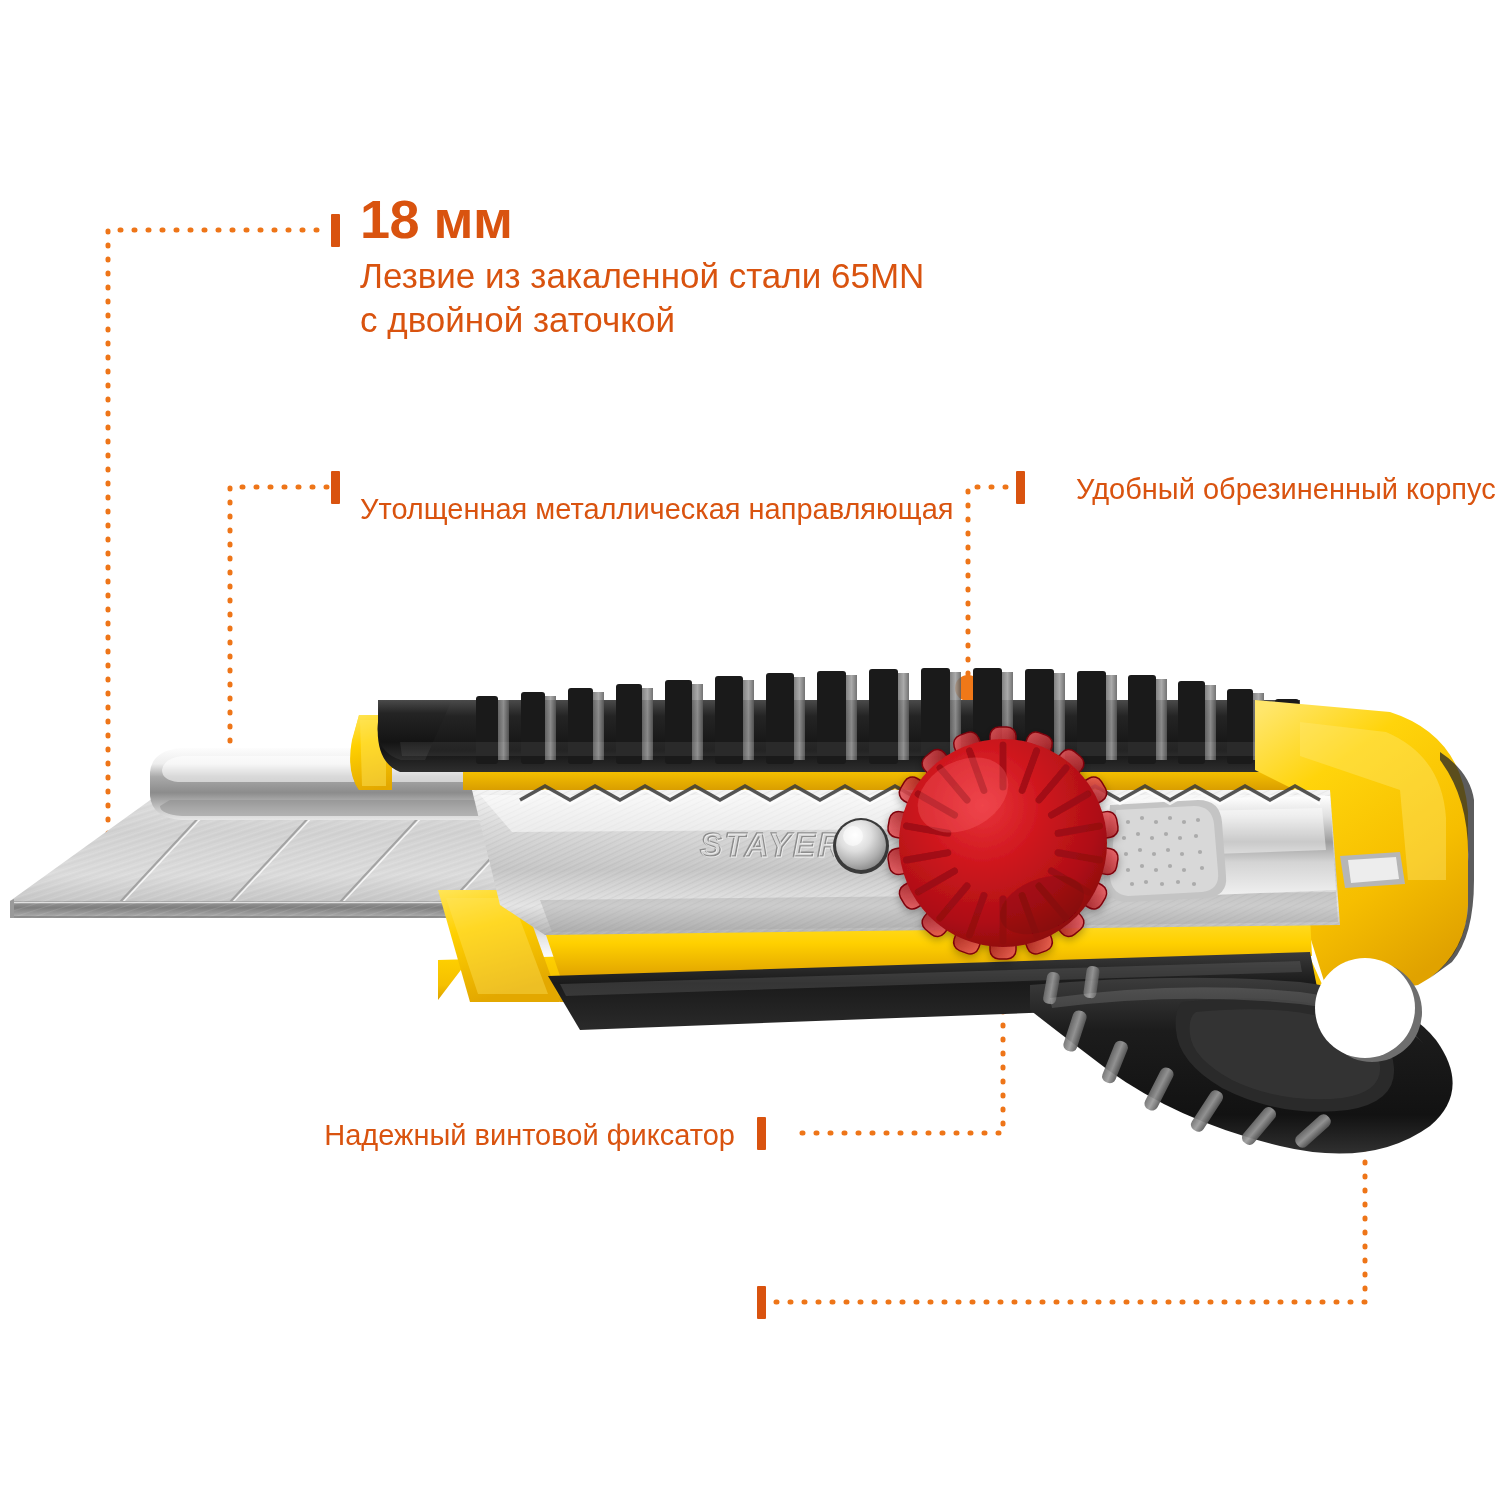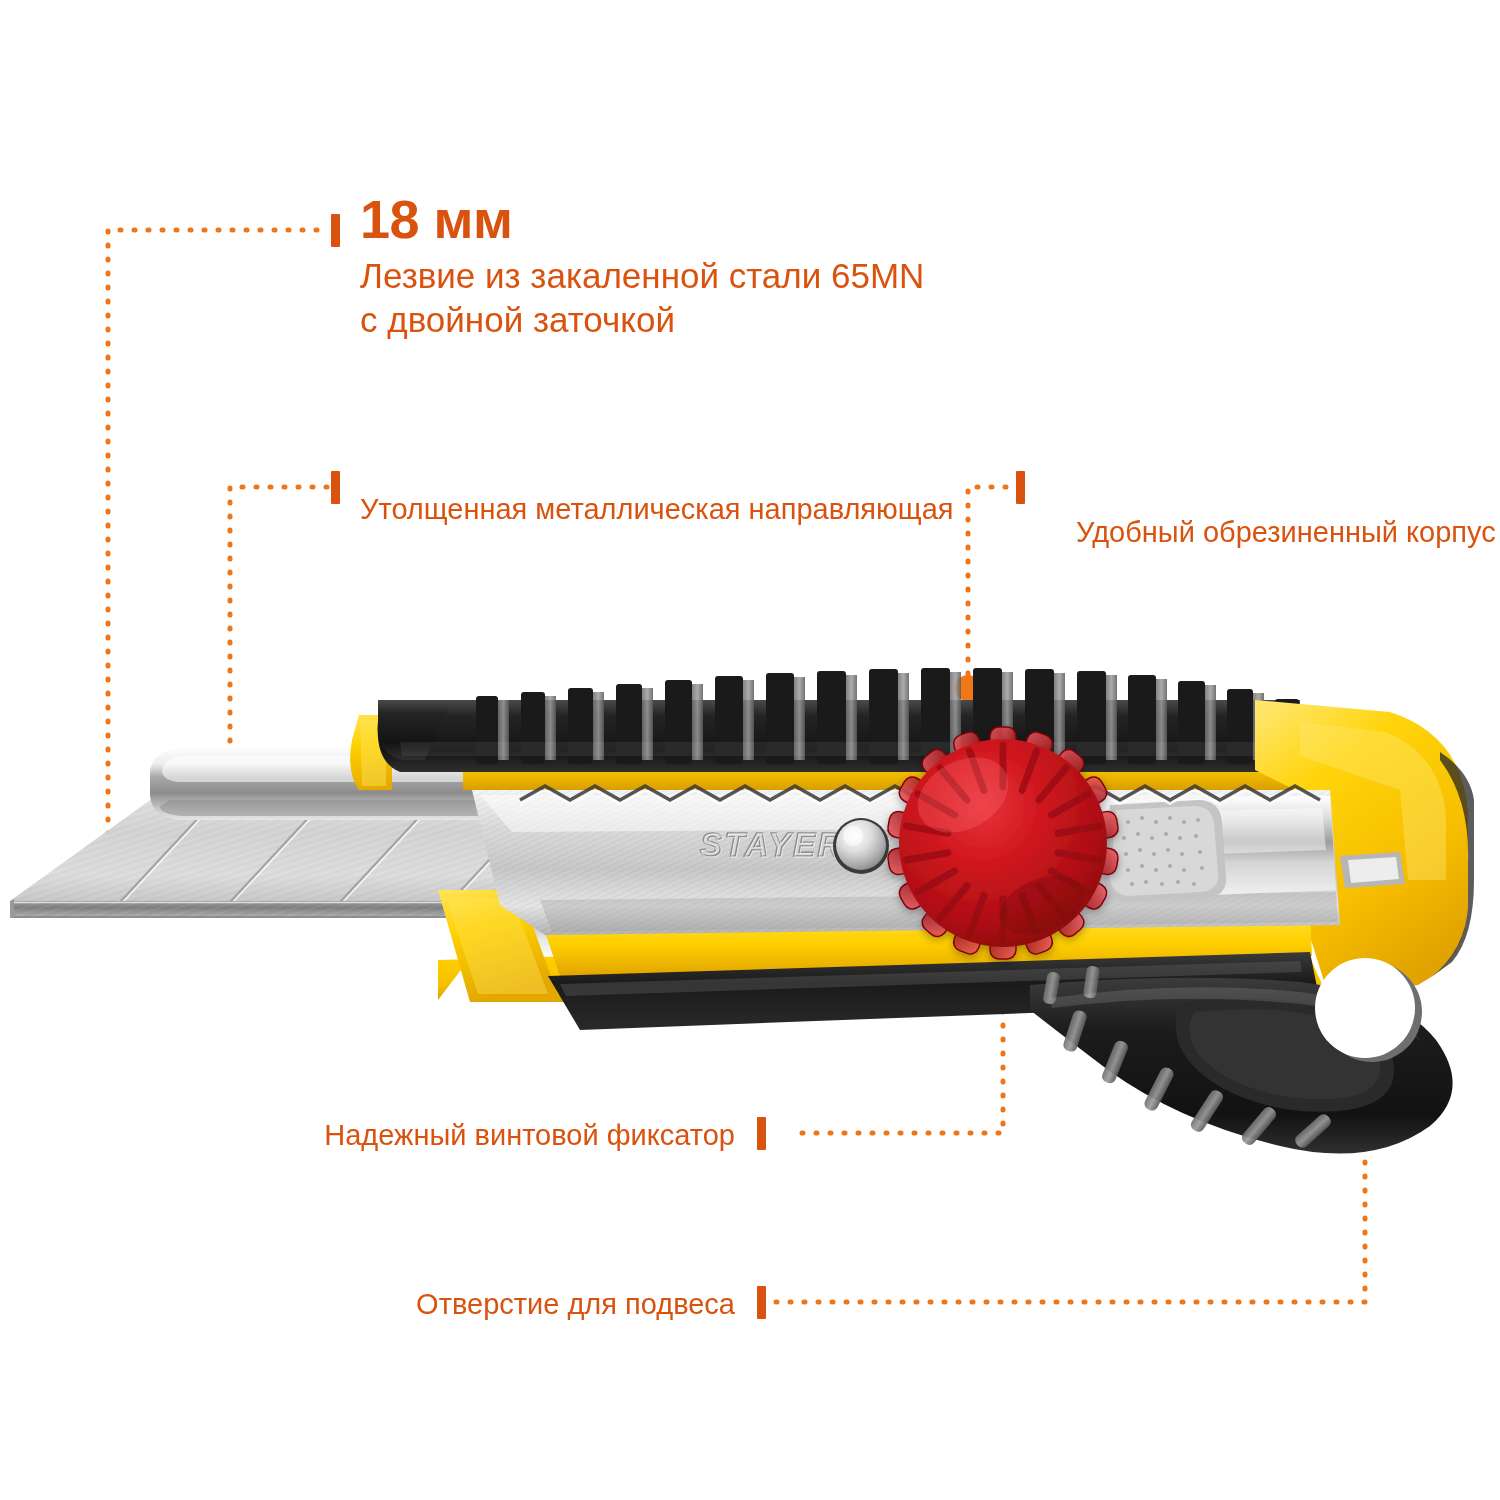--- a/index.html
+++ b/index.html
@@ -616,19 +616,18 @@
   </svg>
 
   <div class="callout-text" style="left:360px; top:186px;">
     <div class="callout-headline">18 мм</div>
     <div class="callout-sub">Лезвие из закаленной стали 65MN
 с двойной заточкой</div>
   </div>
 
   <div class="callout-text callout-label" style="left:360px; top:491px;">Утолщенная металлическая направляющая</div>
 
-  <div class="callout-text callout-label" style="left:1076px; top:471px;margin-top:43px;">Удобный обрезиненный корпус</div>
+  <div class="callout-text callout-label" style="left:1076px; top:471px;">Удобный обрезиненный корпус</div>
 
   <div class="callout-text callout-label label-right" style="right:765px; top:1117px;">Надежный винтовой фиксатор</div>
 
-  <div class="callout-text callout-label label-right" style="right:765px; top:1286px;">Отверстие для подвеса</div>
 
 </div>
 
 </body></html>

